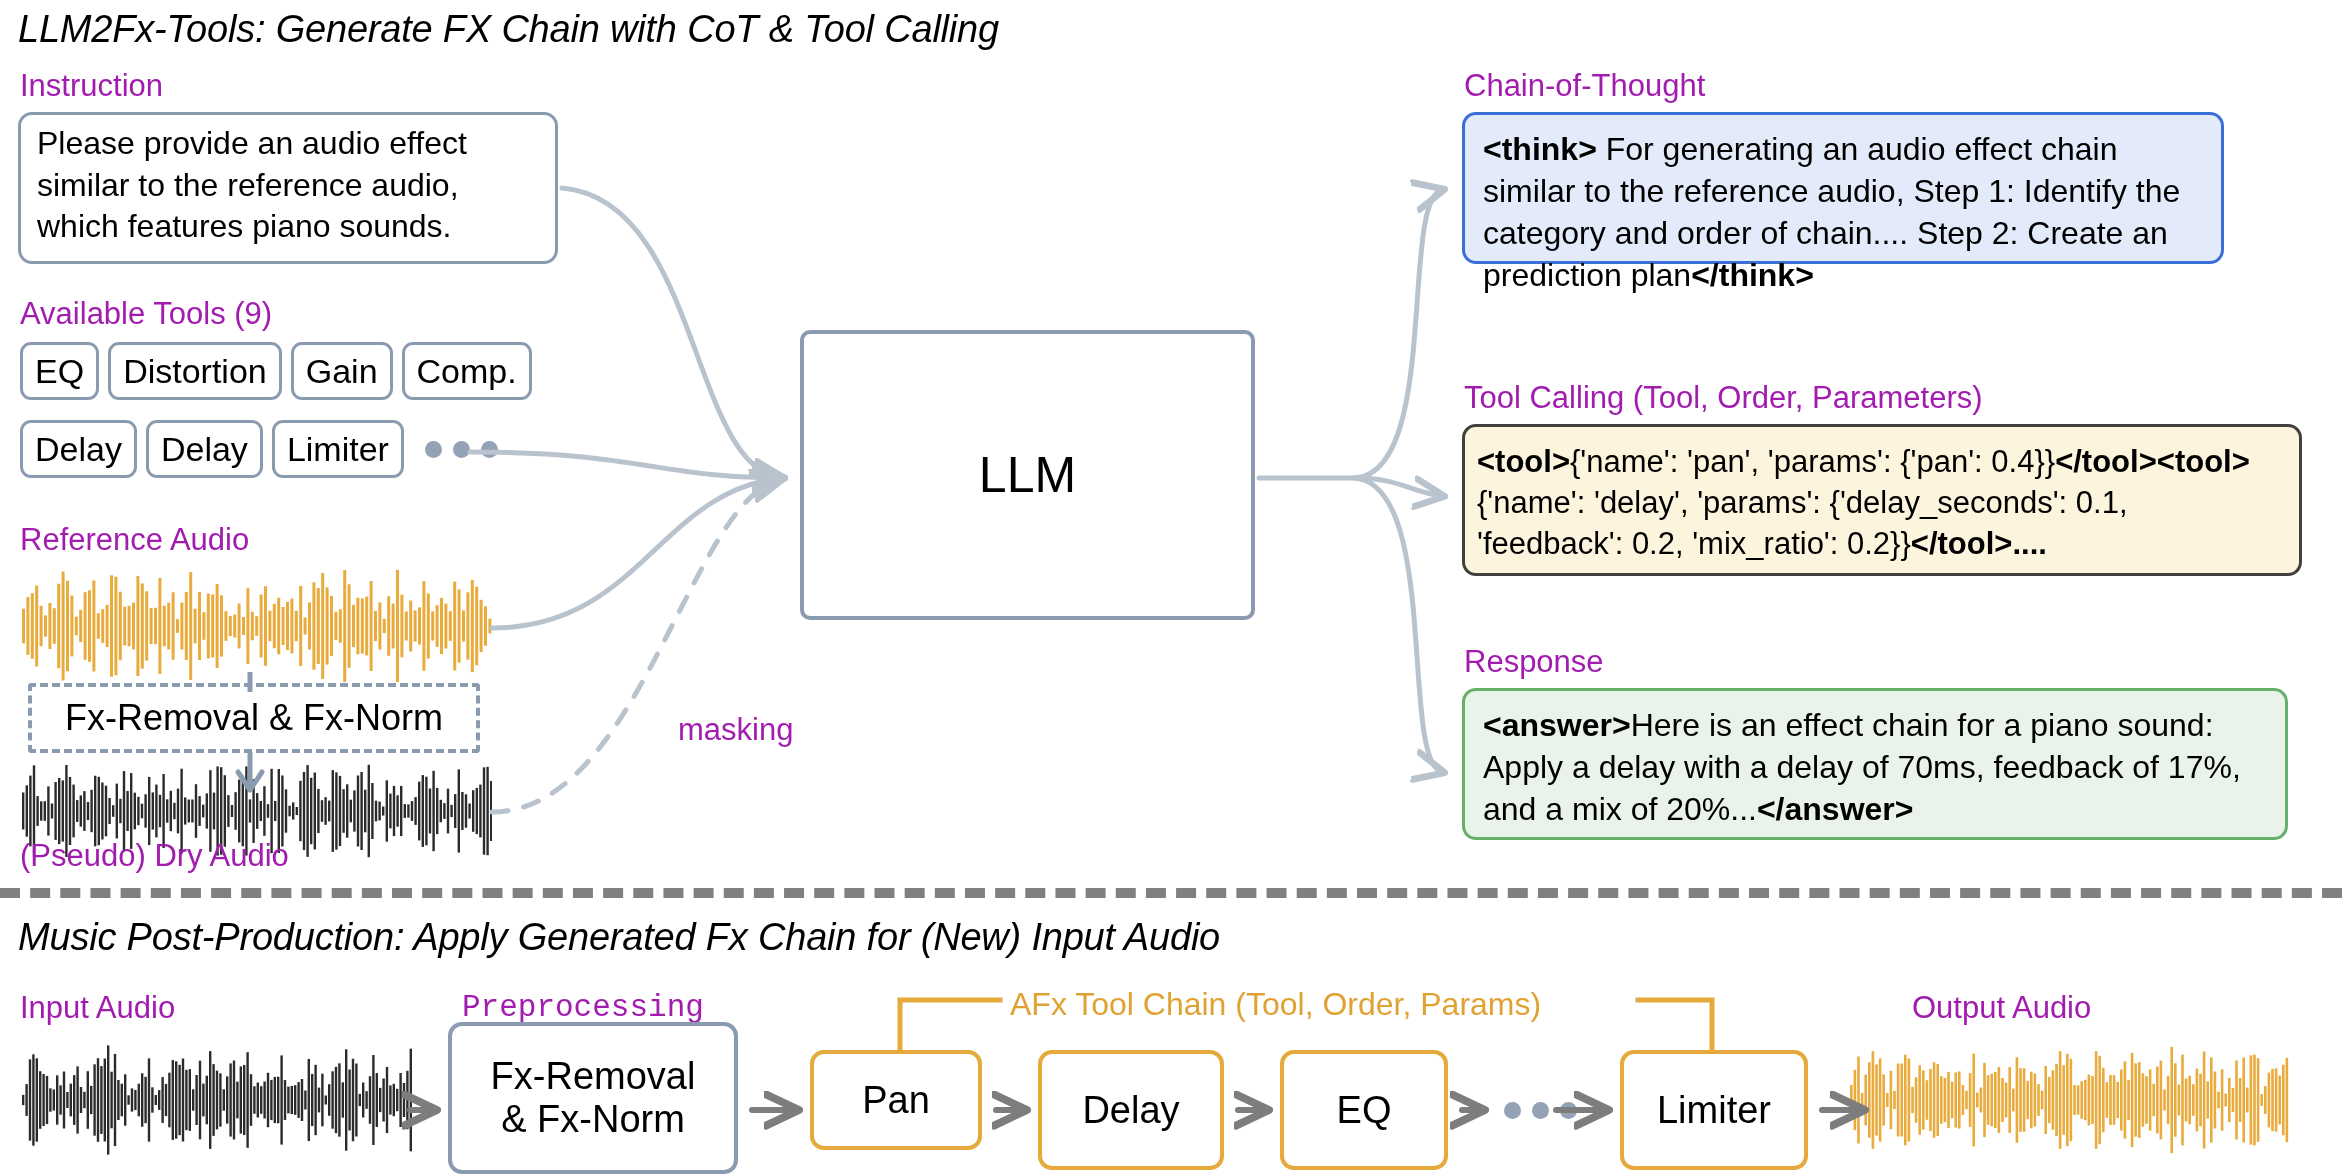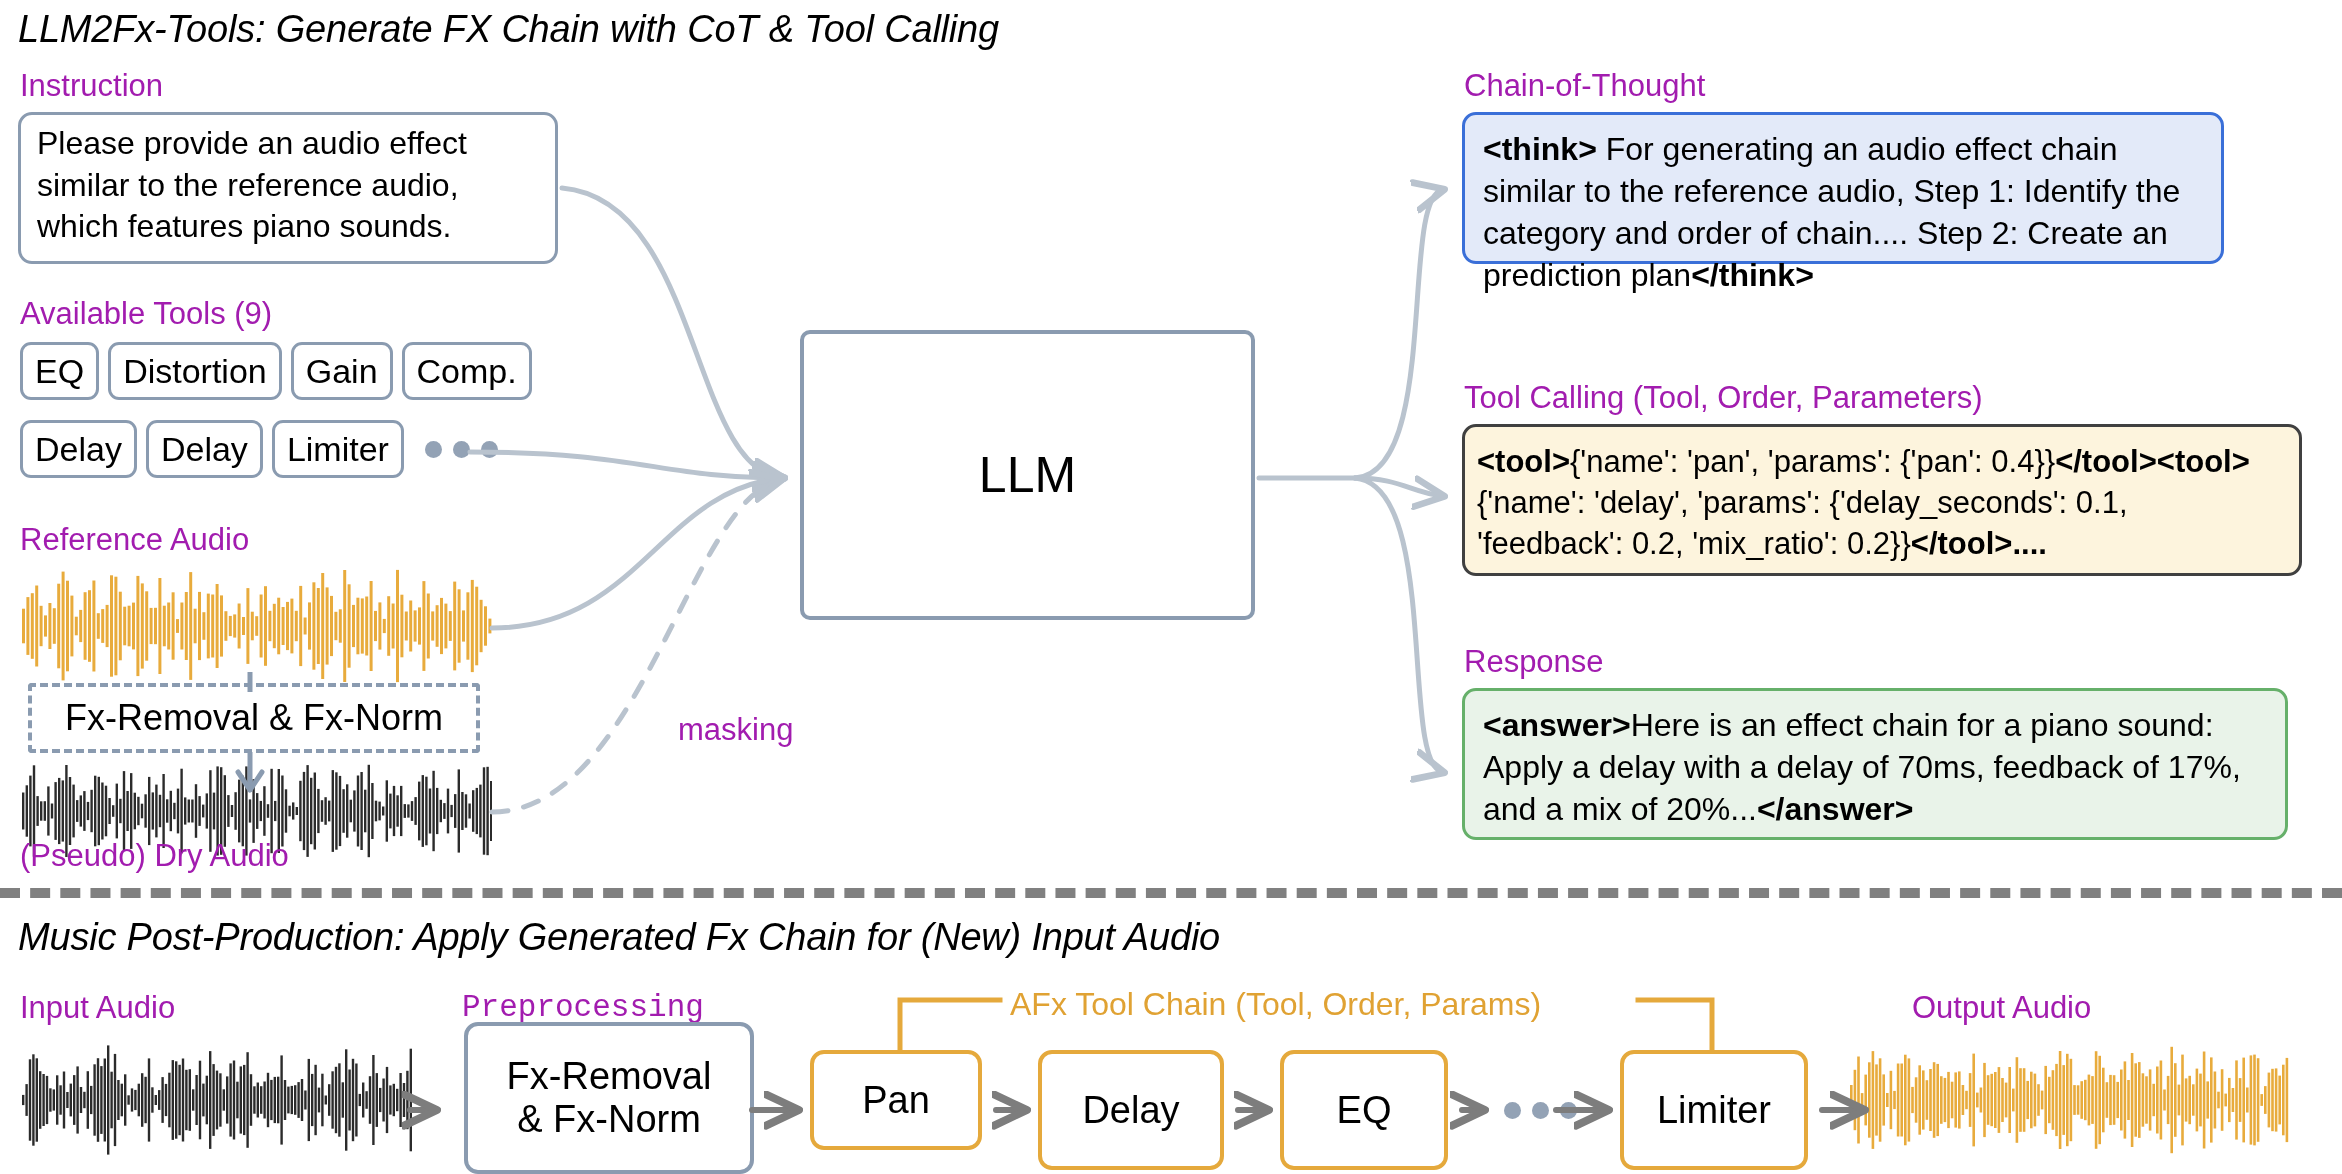--- a/index.html
+++ b/index.html
@@ -595,21 +595,21 @@
     <line x1="368.4" y1="41.4" x2="368.4" y2="70.6" stroke="#2b2b2b" stroke-width="2.4"></line>
     <line x1="371.8" y1="39.8" x2="371.8" y2="72.2" stroke="#2b2b2b" stroke-width="2.4"></line>
     <line x1="375.2" y1="44.8" x2="375.2" y2="67.2" stroke="#2b2b2b" stroke-width="2.4"></line>
     <line x1="378.6" y1="29.0" x2="378.6" y2="83.0" stroke="#2b2b2b" stroke-width="2.4"></line>
     <line x1="382.0" y1="39.0" x2="382.0" y2="73.0" stroke="#2b2b2b" stroke-width="2.4"></line>
     <line x1="385.4" y1="26.8" x2="385.4" y2="85.2" stroke="#2b2b2b" stroke-width="2.4"></line>
     <line x1="388.8" y1="4.7" x2="388.8" y2="107.3" stroke="#2b2b2b" stroke-width="2.4"></line>
   </svg>
 
 <div class="abs caption" style="left:462px; top:990px;font-family:Liberation Mono, monospace;">Preprocessing</div>
-<div class="abs pbox-gray" style="left:448px; top:1022px; width:290px; height:152px;margin-left:16px;">
+<div class="abs pbox-gray" style="left:448px; top:1022px; width:290px; height:152px;">
   <span>Fx-Removal</span>
   <span>&amp; Fx-Norm</span>
 </div>
 
 <div class="abs afx-label" style="left:1010px; top:986px;">AFx Tool Chain (Tool, Order, Params)</div>
 
 <div class="abs pbox-orange" style="left:810px; top:1050px; width:172px; height:100px;">Pan</div>
 <div class="abs pbox-orange" style="left:1038px; top:1050px; width:186px; height:120px;">Delay</div>
 <div class="abs pbox-orange" style="left:1280px; top:1050px; width:168px; height:120px;">EQ</div>
 <div class="abs pbox-orange" style="left:1620px; top:1050px; width:188px; height:120px;">Limiter</div>

